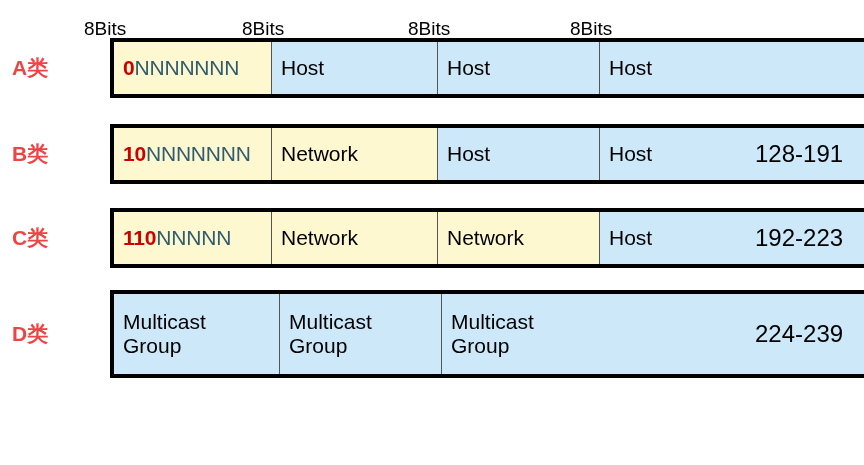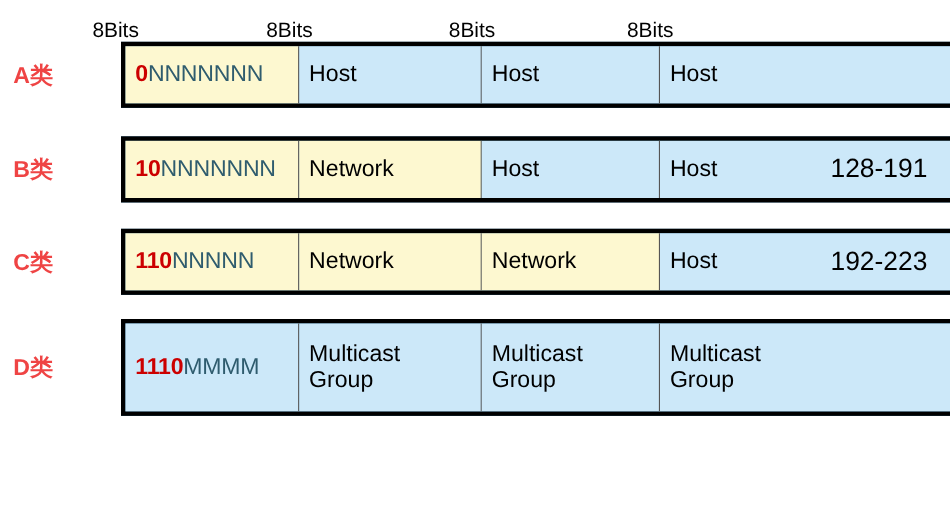--- a/index.html
+++ b/index.html
@@ -166,26 +166,24 @@
       <div class="cell c2 yellow">Network</div>
       <div class="cell c3 yellow">Network</div>
       <div class="cell c4 blue">Host</div>
     </div>
     <span class="range-label">192-223</span>
   </div>
 
   <div class="row" style="top:290px;height:88px">
     <span class="row-label">D类</span>
     <div class="bar">
-      <div class="cell c1 blue">
-        <span class="pattern"><span class="fixed">1110</span><span class="var">MMMM</span></span>
-      </div>
       <div class="cell c2 blue twoline">Multicast
 Group</div>
       <div class="cell c3 blue twoline">Multicast
 Group</div>
       <div class="cell c4 blue twoline">Multicast
 Group</div>
     </div>
+    <span class="range-label">224-239</span>
   </div>
 
 
 </div>
 
 </body></html>

